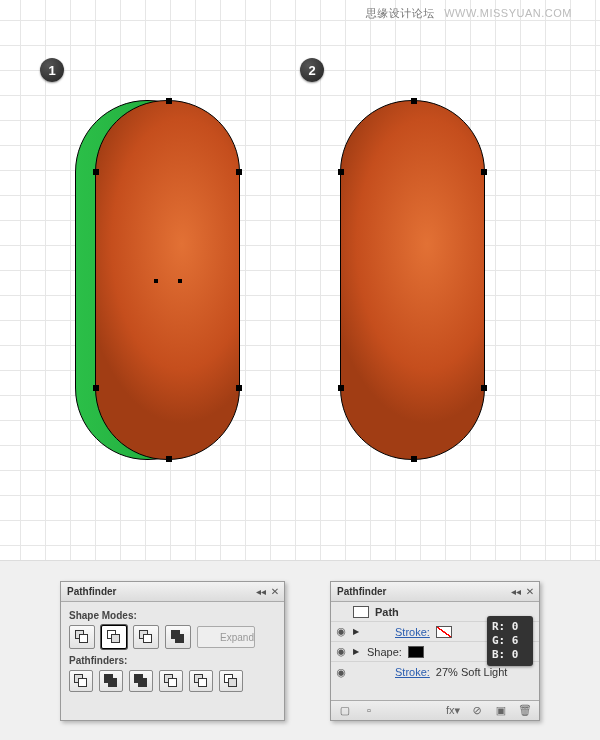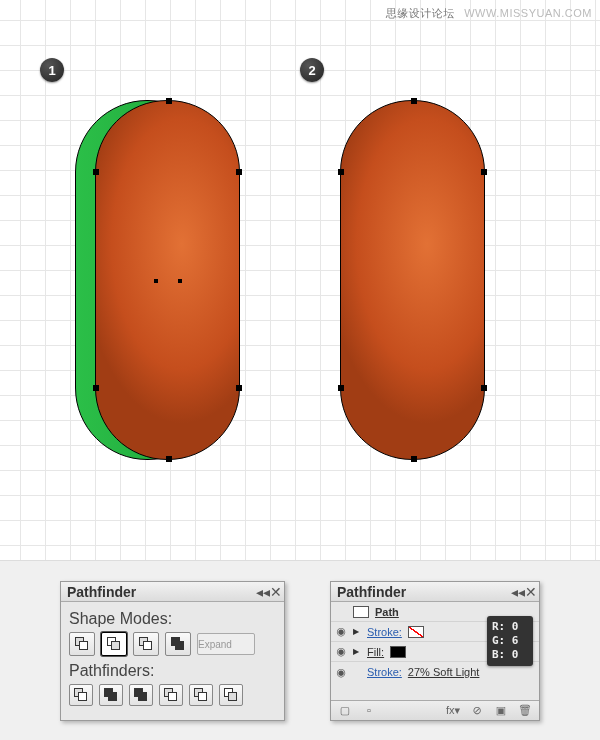--- a/index.html
+++ b/index.html
@@ -9,21 +9,21 @@
   .canvas {
     position: absolute; top: 0; left: 0; width: 600px; height: 560px;
     background-color: #fff;
     background-image:
       linear-gradient(#e6e6e6 1px, transparent 1px),
       linear-gradient(90deg, #e6e6e6 1px, transparent 1px);
     background-size: 25px 25px;
     background-position: -5px -5px;
   }
 
-  .watermark { position: absolute; top: 6px; right: 8px; color: #bbb; font-size: 11px; letter-spacing: .5px; }
+  .watermark { position: absolute; top: 6px; right: 28px; color: #bbb; font-size: 11px; letter-spacing: .5px; }
   .watermark .cn { color: #777; margin-right: 6px; font-family: sans-serif; }
 
   .step-badge {
     position: absolute; width: 24px; height: 24px; border-radius: 50%;
     background: radial-gradient(circle at 35% 30%, #555, #222);
     color: #fff; display: flex; align-items: center; justify-content: center;
     font-weight: bold; font-size: 13px; box-shadow: 0 1px 2px rgba(0,0,0,.4);
   }
   .badge1 { top: 58px; left: 40px; }
   .badge2 { top: 58px; left: 300px; }
@@ -52,62 +52,62 @@
   .bottom { position:absolute; top:560px; left:0; width:600px; height:180px; background:#f0f0f0; border-top:1px solid #ddd; }
 
   .panel {
     position:absolute; background:#e8e8e8; border:1px solid #9a9a9a; box-shadow:2px 2px 4px rgba(0,0,0,.25);
   }
   .panel-pf { top:20px; left:60px; width:225px; height:140px; }
   .panel-ap { top:20px; left:330px; width:210px; height:140px; }
 
   .panel-header {
     height:20px; background:linear-gradient(#f2f2f2,#dcdcdc); border-bottom:1px solid #aaa;
-    display:flex; align-items:center; justify-content:space-between; padding:0 4px 0 6px; font-size:14px;
+    display:flex; align-items:center; justify-content:space-between; padding:0 4px 0 6px; font-size:10px;
   }
   .panel-header .title { font-weight:bold; color:#333; }
   .panel-header .controls { display:flex; gap:4px; }
   .panel-header .ctrl { width:10px; text-align:center; color:#555; cursor:default; }
 
   .panel-body { padding:6px 8px; color:#333; }
-  .section-label { font-size:16px; color:#444; margin:2px 0 4px; }
+  .section-label { font-size:10px; color:#444; margin:2px 0 4px;font-weight:bold; }
 
   .btn-row { display:flex; gap:6px; align-items:center; margin-bottom:6px; flex-wrap:wrap; }
   .icon-btn {
     width:26px; height:24px; border:1px solid #888; background:linear-gradient(#fafafa,#e2e2e2);
     display:flex; align-items:center; justify-content:center; border-radius:2px;
   }
   .icon-btn.selected { border:1px solid #000; box-shadow:inset 0 0 0 1px #fff, 0 0 0 1px #555; background:#fff; }
   .icon-btn.small { width:24px; height:22px; }
   .expand-btn {
     width:58px; height:22px; border:1px solid #aaa; background:#eee; color:#999;
-    display:flex; align-items:center; justify-content:flex-start; font-size:10px; border-radius:2px;
+    display:flex; align-items:center; justify-content:flex-end; font-size:10px; border-radius:2px;
   }
 
   
   .pf-glyph { width:14px; height:14px; position:relative; }
   .pf-glyph .sq { position:absolute; width:9px; height:9px; border:1px solid #333; }
   .pf-glyph .sq.a { top:0; left:0; background:#ddd; }
   .pf-glyph .sq.b { top:4px; left:4px; background:#fff; }
   .pf-glyph.minus .sq.b { background:#ddd; }
   .pf-glyph.minus .sq.a { background:#fff; }
   .pf-glyph.dark .sq.a,.pf-glyph.dark .sq.b{ background:#333; }
 
   
   .ap-row { display:flex; align-items:center; gap:6px; height:20px; border-bottom:1px solid #d3d3d3; padding:0 4px; }
   .ap-row:last-child{border-bottom:none;}
   .eye { width:12px; text-align:center; color:#555; }
   .tri { width:8px; color:#333; font-size:8px; }
-  .ap-label { flex:0 0 auto;text-decoration:underline; }
+  .ap-label { flex:0 0 auto; }
   .ap-label.bold{ font-weight:bold; }
   .swatch { width:16px; height:12px; border:1px solid #555; display:inline-block; }
   .swatch.none { background:linear-gradient(to top right, #fff 45%, #f00 46%, #f00 54%, #fff 55%); }
   .swatch.black { background:#000; }
   .swatch.path { background:#fff; }
-  .link { color:#2a5db0; text-decoration:underline; }
+  .link { color:#2a5db0; text-decoration:underline;margin-left:28px; }
 
   .panel-footer {
     position:absolute; bottom:0; left:0; right:0; height:20px;
     background:linear-gradient(#eee,#dcdcdc); border-top:1px solid #aaa;
     display:flex; align-items:center; justify-content:flex-end; gap:8px; padding:0 6px; color:#666;
   }
   .panel-footer .fbtn { width:16px; text-align:center; font-size:11px; }
   .panel-footer .left{ margin-right:auto; display:flex; gap:8px;}
 
   .rgb-box {
@@ -258,21 +258,21 @@
       </div>
       <div class="ap-row">
         <span class="eye">◉</span>
         <span class="tri">▶</span>
         <span class="ap-label link">Stroke:</span>
         <span class="swatch none"></span>
       </div>
       <div class="ap-row">
         <span class="eye">◉</span>
         <span class="tri">▶</span>
-        <span class="ap-label">Fill:</span>
+        <span class="ap-label">Shape:</span>
         <span class="swatch black"></span>
       </div>
       <div class="ap-row">
         <span class="eye">◉</span>
         <span class="tri"></span>
         <span class="ap-label link">Stroke:</span>
         <span class="ap-label">27% Soft Light</span>
       </div>
     </div>
     <div class="panel-footer">

